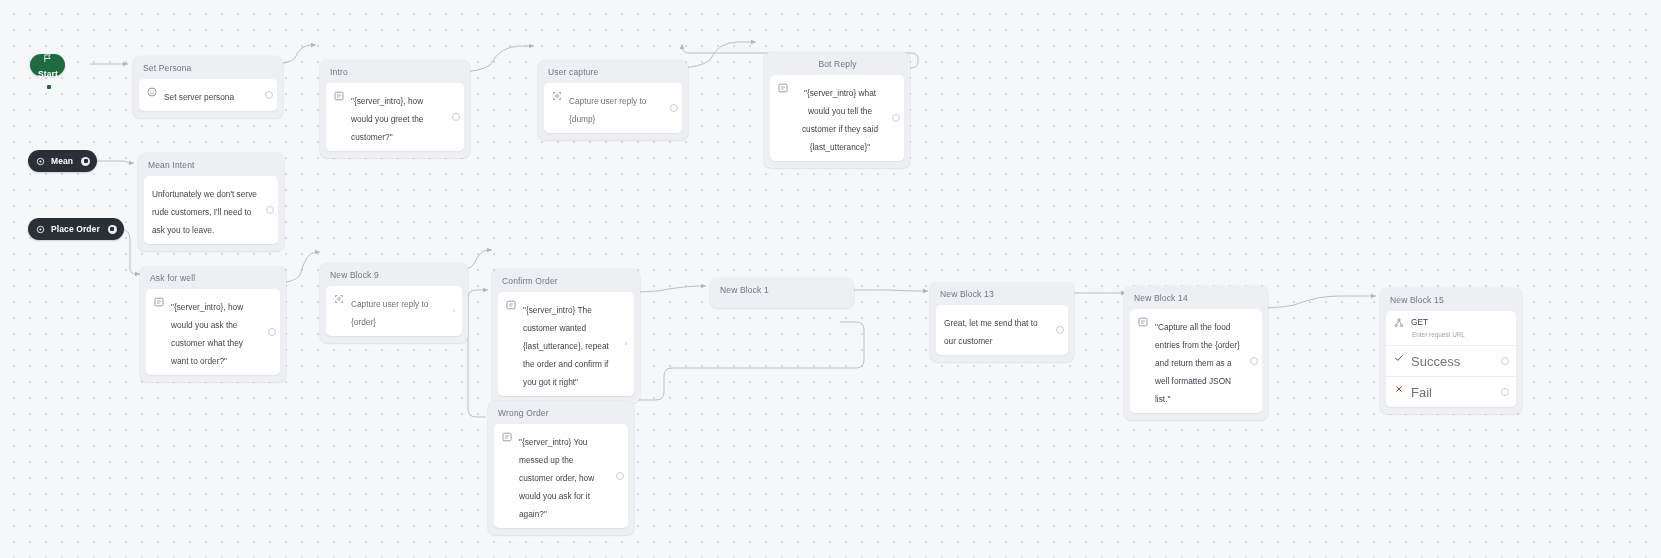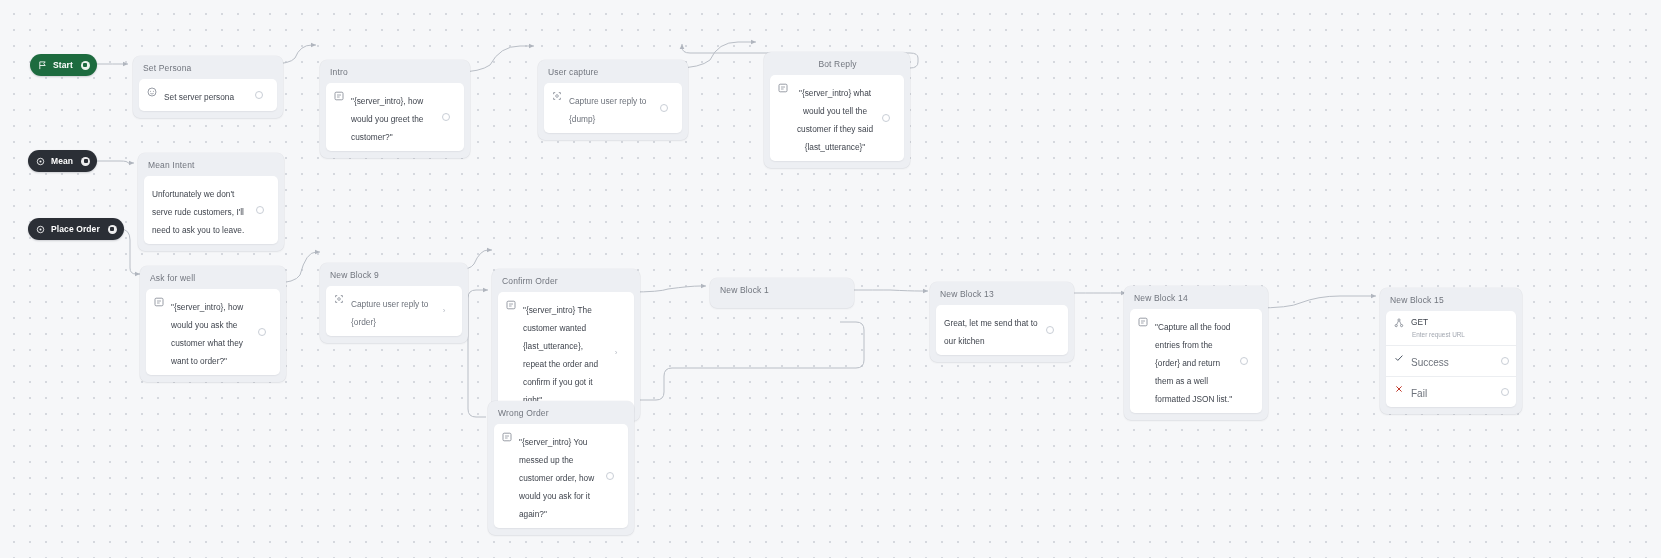--- a/index.html
+++ b/index.html
@@ -40,21 +40,21 @@
     height: 22px;
     padding: 0 7px 0 8px;
     border-radius: 12px;
     color: #ffffff;
     font-size: 8.5px;
     font-weight: 600;
     letter-spacing: .1px;
     box-shadow: 0 1px 2px rgba(16,24,40,.18);
     white-space: nowrap;
   }
-  .pill.start { background: #1d6b3f; }
+  .pill.start { background: #1d6b3f; flex-direction: column; }
   .pill.dark  { background: #2b2f36; }
   .pill .pill-glyph {
     width: 9px; height: 9px;
     display: inline-flex; align-items: center; justify-content: center;
     opacity: .95;
   }
   .pill .pill-label { flex: 1 1 auto; }
   .pill .pill-dot {
     width: 9px; height: 9px; border-radius: 50%;
     background: rgba(255,255,255,.92);
@@ -87,21 +87,21 @@
   .node-body {
     background: #ffffff;
     border-radius: 5px;
     box-shadow: 0 1px 1.5px rgba(16,24,40,.06);
     overflow: hidden;
   }
   .row {
     display: flex;
     align-items: flex-start;
     gap: 7px;
-    padding: 7px 14px 7px 8px;
+    padding: 7px 4px 7px 8px;
     position: relative;
   }
   .row + .row { border-top: .7px solid #eceef1; }
   .row-ico {
     flex: 0 0 auto;
     width: 10px; height: 10px;
     margin-top: .5px;
     color: #8d929c;
     display: inline-flex;
     align-items: center;
@@ -134,21 +134,21 @@
   }
   .row-port.arrow {
     border: none;
     background: none;
     color: #b6bbc4;
     font-size: 8px;
     line-height: 8px;
     text-align: center;
   }
   .row.choice .row-text { font-size: 8.4px; color: #454a53; }
-  .row.status .row-text { font-size: 10px; }
+  .row.status .row-text { font-size: 13px; }
   .ico-check { color: #4b5563; }
   .ico-x { color: #c0392b; }
   .ico-get { color: #7b818c; }
   .node.wide-15 .row { padding: 6px 7px 6px 8px; }
 </style>
 </head>
 <body>
 
 <div id="canvas">
 
@@ -355,21 +355,21 @@
   </div>
 
   <div class="node" style="left:710px; top:254px; width:132px;">
     <div class="node-title">New Block 1</div>
   </div>
 
   <div class="node" style="left:930px; top:258px; width:132px;">
     <div class="node-title">New Block 13</div>
     <div class="node-body">
       <div class="row">
-        <span class="row-main"><span class="row-text">Great, let me send that to our kitchen</span></span>
+        <span class="row-main"><span class="row-text">Great, let me send that to our customer</span></span>
         <span class="row-port"></span>
       </div>
     </div>
   </div>
 
   <div class="node" style="left:1124px; top:262px; width:132px;">
     <div class="node-title">New Block 14</div>
     <div class="node-body">
       <div class="row">
         <span class="row-ico">

